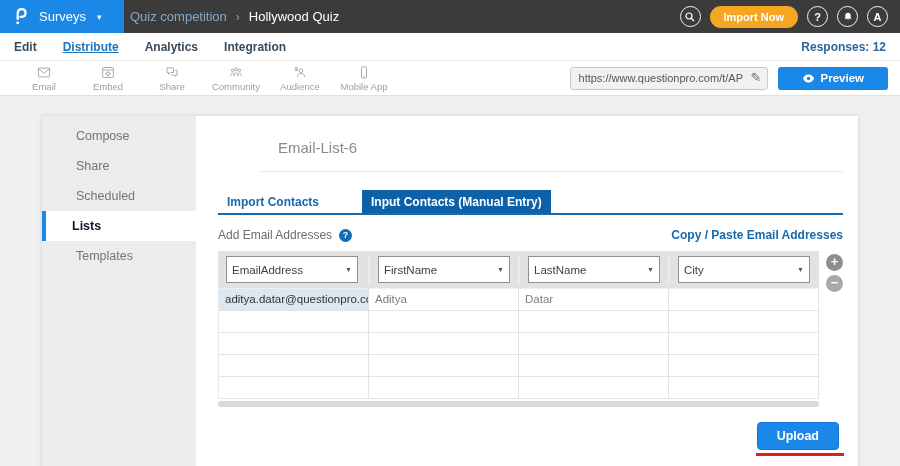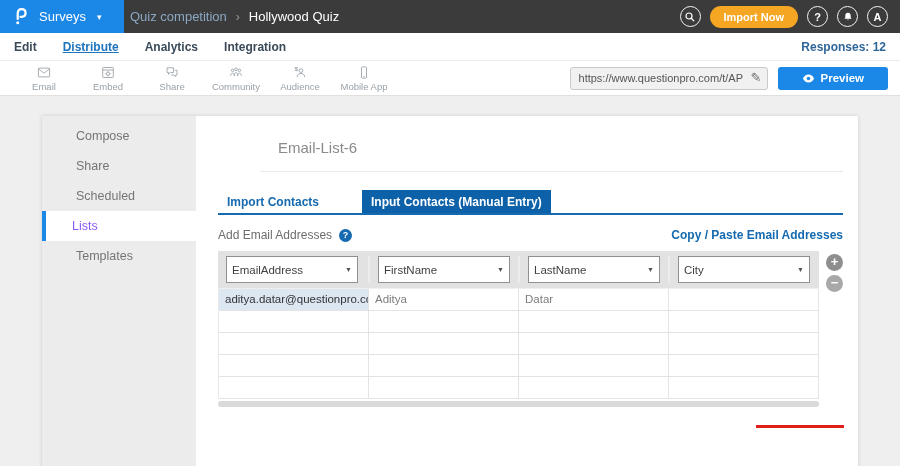--- a/index.html
+++ b/index.html
@@ -50,21 +50,21 @@
                  border-radius:3px; font-size:11.5px; font-weight:bold; display:flex;
                  align-items:center; gap:6px; padding:0 24px; cursor:pointer; }
   .preview-btn svg { width:13px; height:11px; display:block; }
 
   
   .content { height:374px; background:#efefef; padding:20px 42px 0 42px; }
   .card { display:flex; height:354px; background:#fff; box-shadow:0 0 4px rgba(0,0,0,.14); }
   .sidebar { width:154px; background:#ececec; padding-top:5px; flex:none; }
   .side-item { height:30px; line-height:30px; padding-left:30px; font-size:12.5px;
                color:#757575; cursor:pointer; border-left:4px solid transparent; }
-  .side-item.active { background:#fff; border-left-color:#1b87e6; padding-left:26px; color:#8b5cf6; }
+  .side-item.active { background:#fff; border-left-color:#1b87e6; padding-left:26px; color:#0f172a;font-weight:bold; }
 
   .main { flex:1; position:relative; padding:0 15px 0 22px; }
   .title-block { margin:23px 0 0 42px; padding:0 0 15px 18px; border-bottom:1px solid #e9e9e9; }
   .list-title { font-size:15px; font-weight:normal; color:#8a8a8a; }
 
   .tabs { margin-top:18px; border-bottom:2px solid #156ab0; display:flex;gap:34px; }
   .tab { padding:5px 9px 4px; font-size:12px; font-weight:bold; color:#156ab0; cursor:pointer; }
   .tab.active { background:#0d61a9; color:#fff; }
 
   .section-head { margin-top:13px; display:flex; align-items:center; }
@@ -304,18 +304,19 @@
             <div class="scroll-track"></div>
           </div>
 
           <div class="row-controls">
             <span class="ctrl add">+</span>
             <span class="ctrl remove">−</span>
           </div>
         </div>
 
         <div class="footer">
+          <button class="upload-btn">Upload</button>
           <span class="red-underline"></span>
         </div>
       </main>
     </div>
   </div>
 </div>
 
 </body></html>

